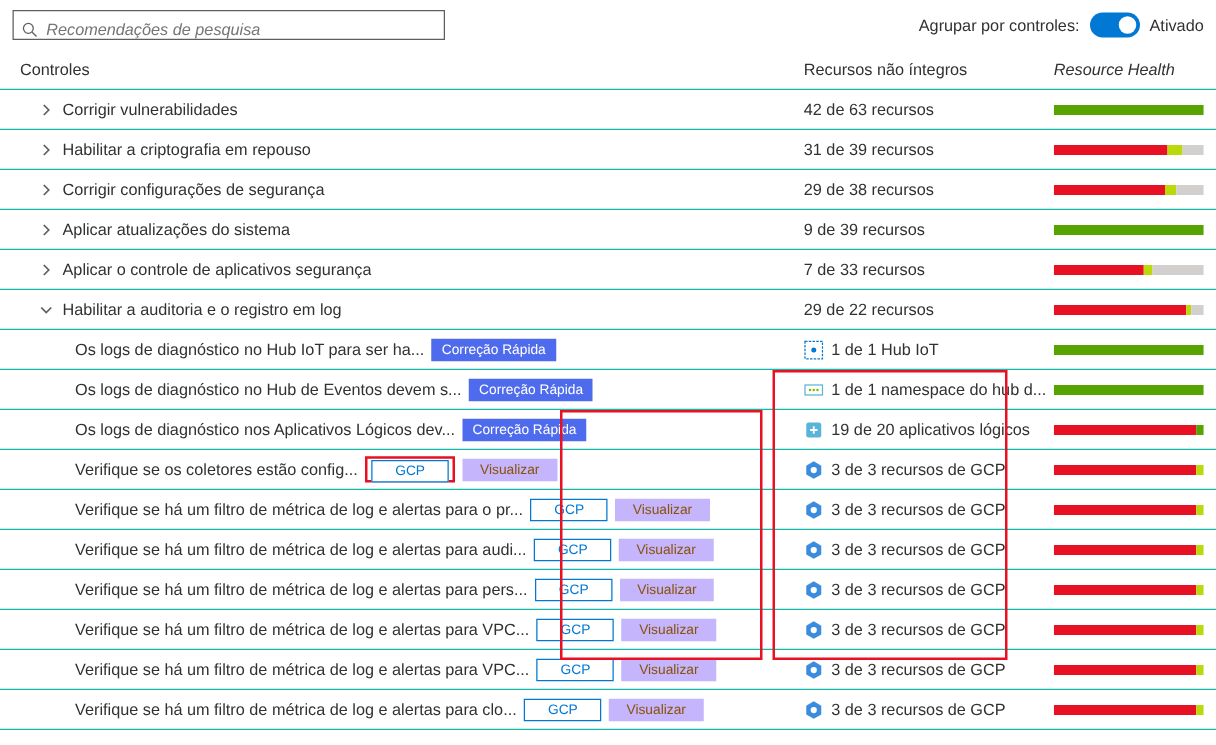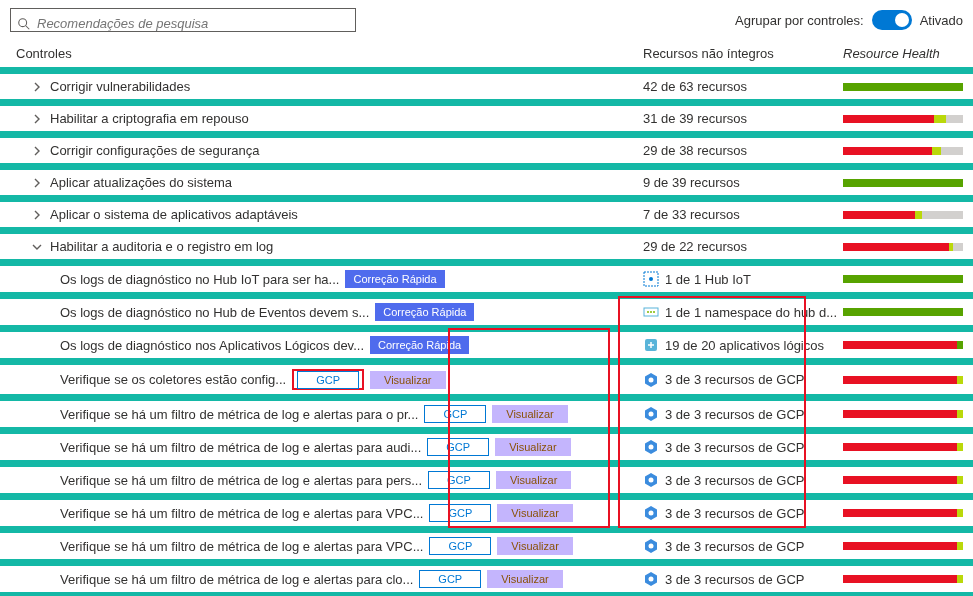--- a/index.html
+++ b/index.html
@@ -55,21 +55,21 @@
     width: 14px;
     height: 14px;
     border-radius: 50%;
     background: #fff;
     top: 3px;
     right: 3px;
   }
   .header-row, .row {
     display: flex;
     align-items: center;
-    border-bottom: 7px solid #14b8a6;
+    border-bottom: 1px solid #14b8a6;
     min-height: 32px;
   }
   .header-row {
     font-weight: 400;
     color: #323130;
     padding: 6px 10px;
   }
   .col-controls { flex: 1; display: flex; align-items: center; gap: 6px; padding-left: 6px;}
   .col-resources { width: 200px; display:flex; align-items:center; gap:6px;}
   .col-health { width: 120px; text-align: left; font-style: italic; }
@@ -236,21 +236,21 @@
         </div>
       </div>
   </div>
     <div class="row">
     <div class="col-controls indent-1">
       <span class="chevron">
           <svg width="10" height="10" viewBox="0 0 10 10">
             <path d="M3 1 L7 5 L3 9" fill="none" stroke="#605e5c" stroke-width="1.4"></path>
           </svg>
         </span>
-      <span class="row-title">Aplicar o sistema de aplicativos adaptáveis</span>
+      <span class="row-title">Aplicar o controle de aplicativos segurança</span>
     </div>
     <div class="col-resources">
         <span>7 de 33 recursos</span>
       </div>
     <div class="col-health">
         <div class="health-bar">
           <div class="seg red" style="width:60%"></div>
           <div class="seg lime" style="width:6%"></div>
           <div class="seg gray" style="width:34%"></div>
         </div>

